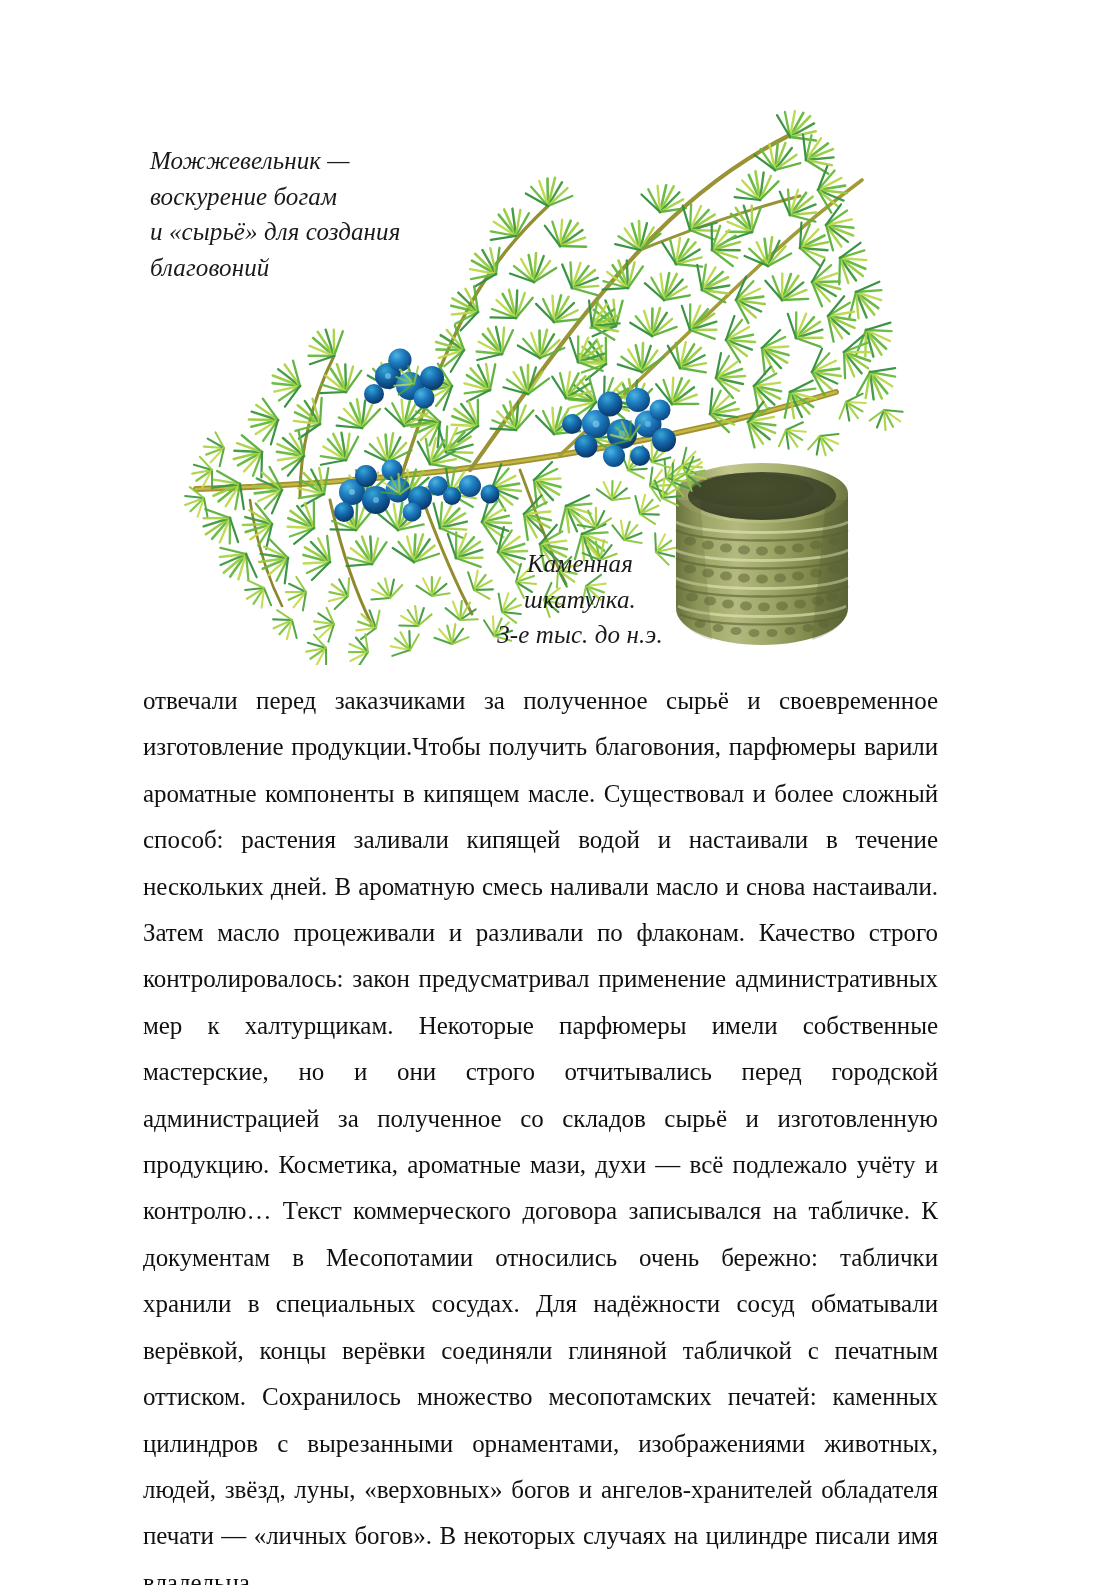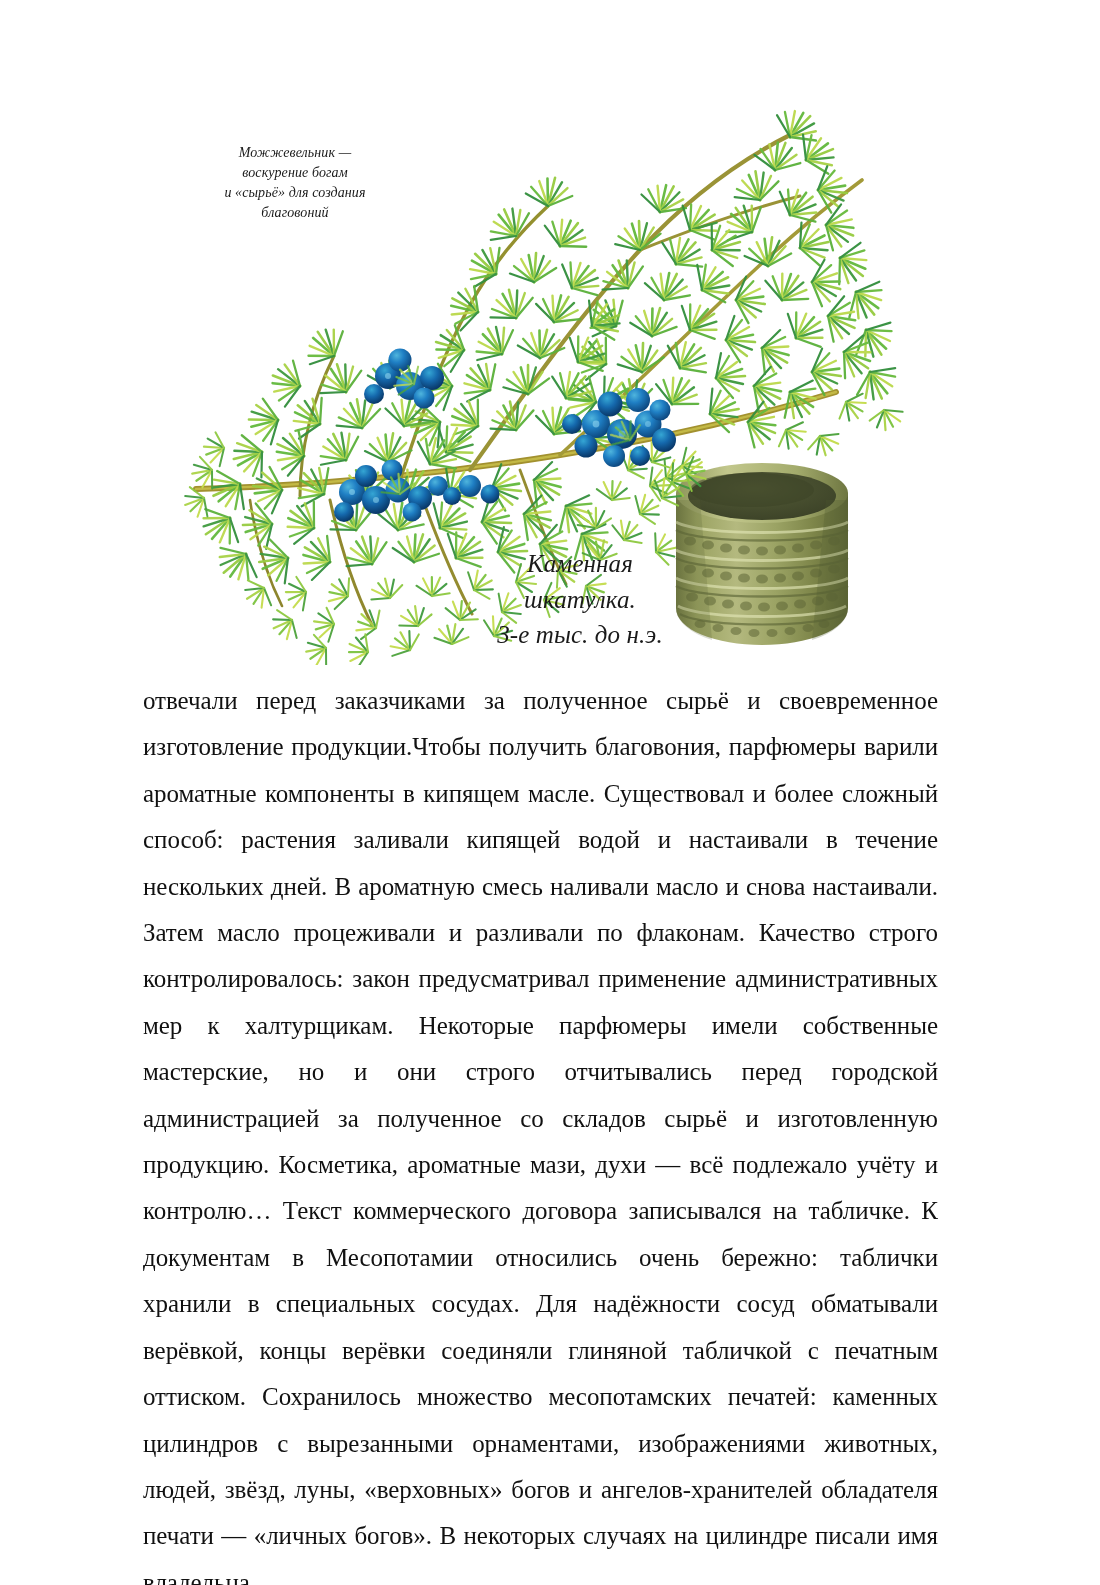--- a/index.html
+++ b/index.html
@@ -36,22 +36,22 @@
     font-family: "Liberation Serif", "DejaVu Serif", serif;
     font-style: italic;
     color: #1a1a1a;
     line-height: 1.42;
     white-space: pre-line;
   }
   .caption-juniper {
     left: 150px;
     top: 143px;
     width: 290px;
-    text-align: center;
-    font-size: 14px;
+    text-align: left;
+    font-size: 25px;
     letter-spacing: 0.1px;
   }
   .caption-box {
     left: 470px;
     top: 546px;
     width: 220px;
     text-align: center;
     font-size: 25px;
     letter-spacing: 0.1px;
   }

